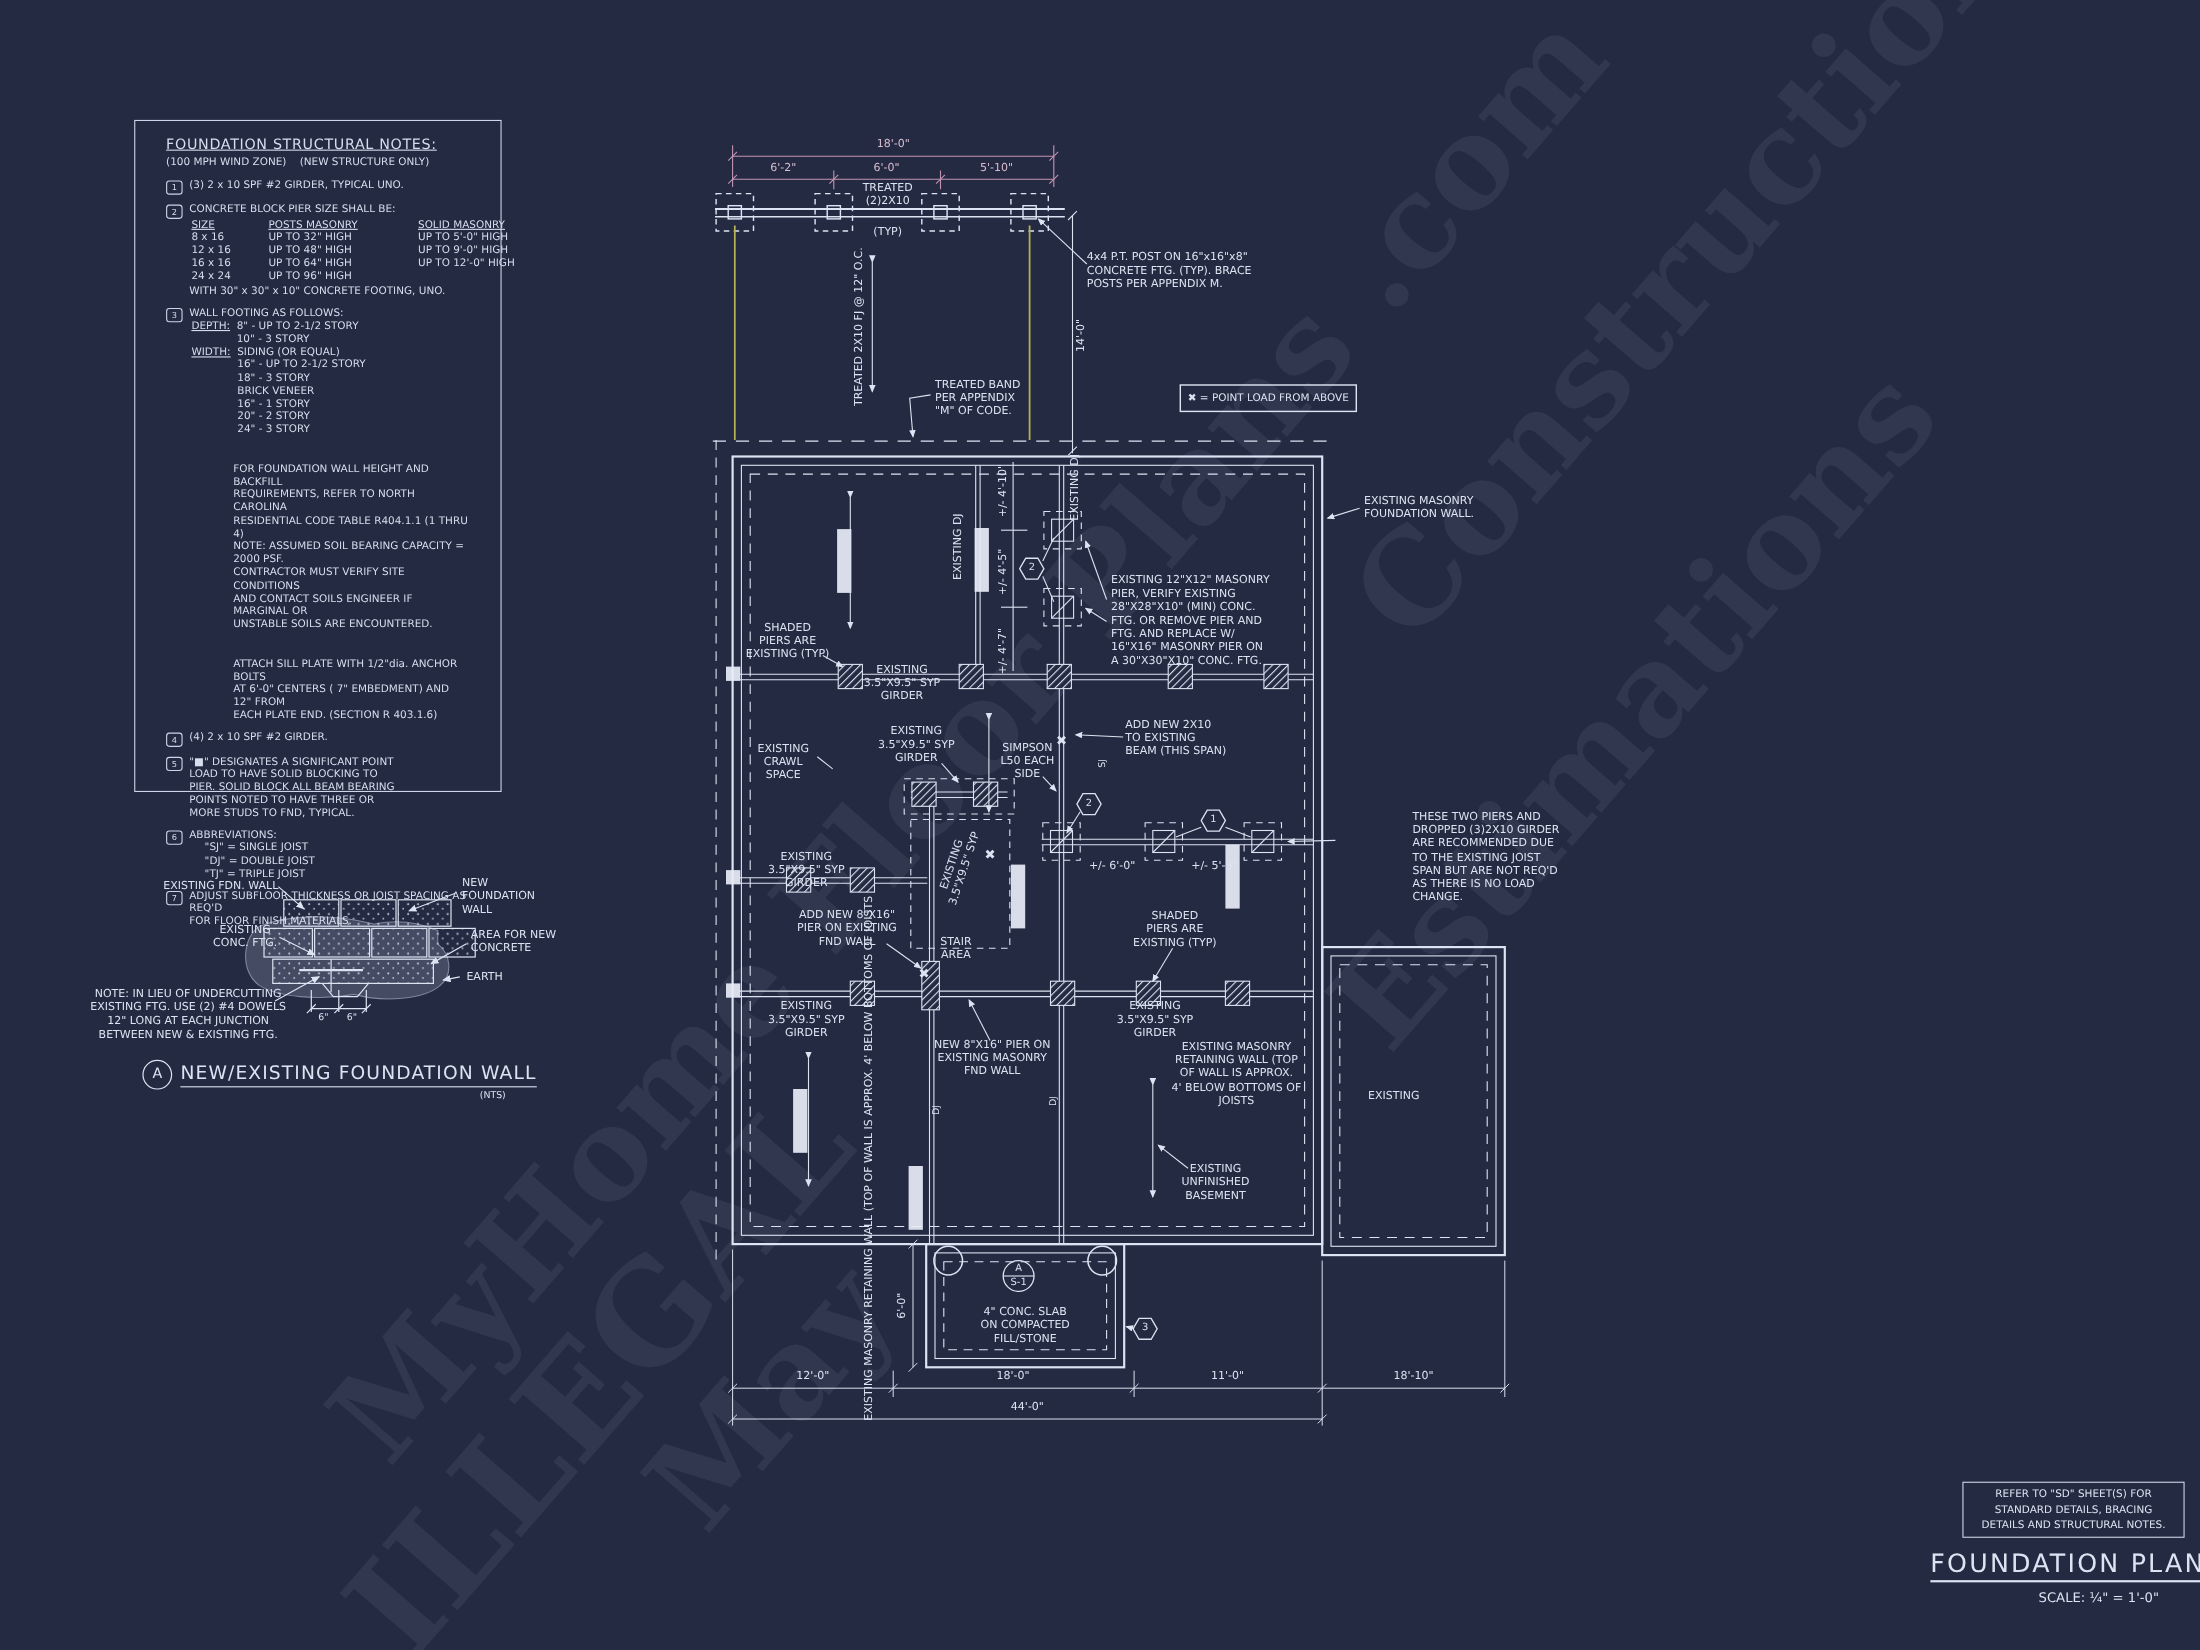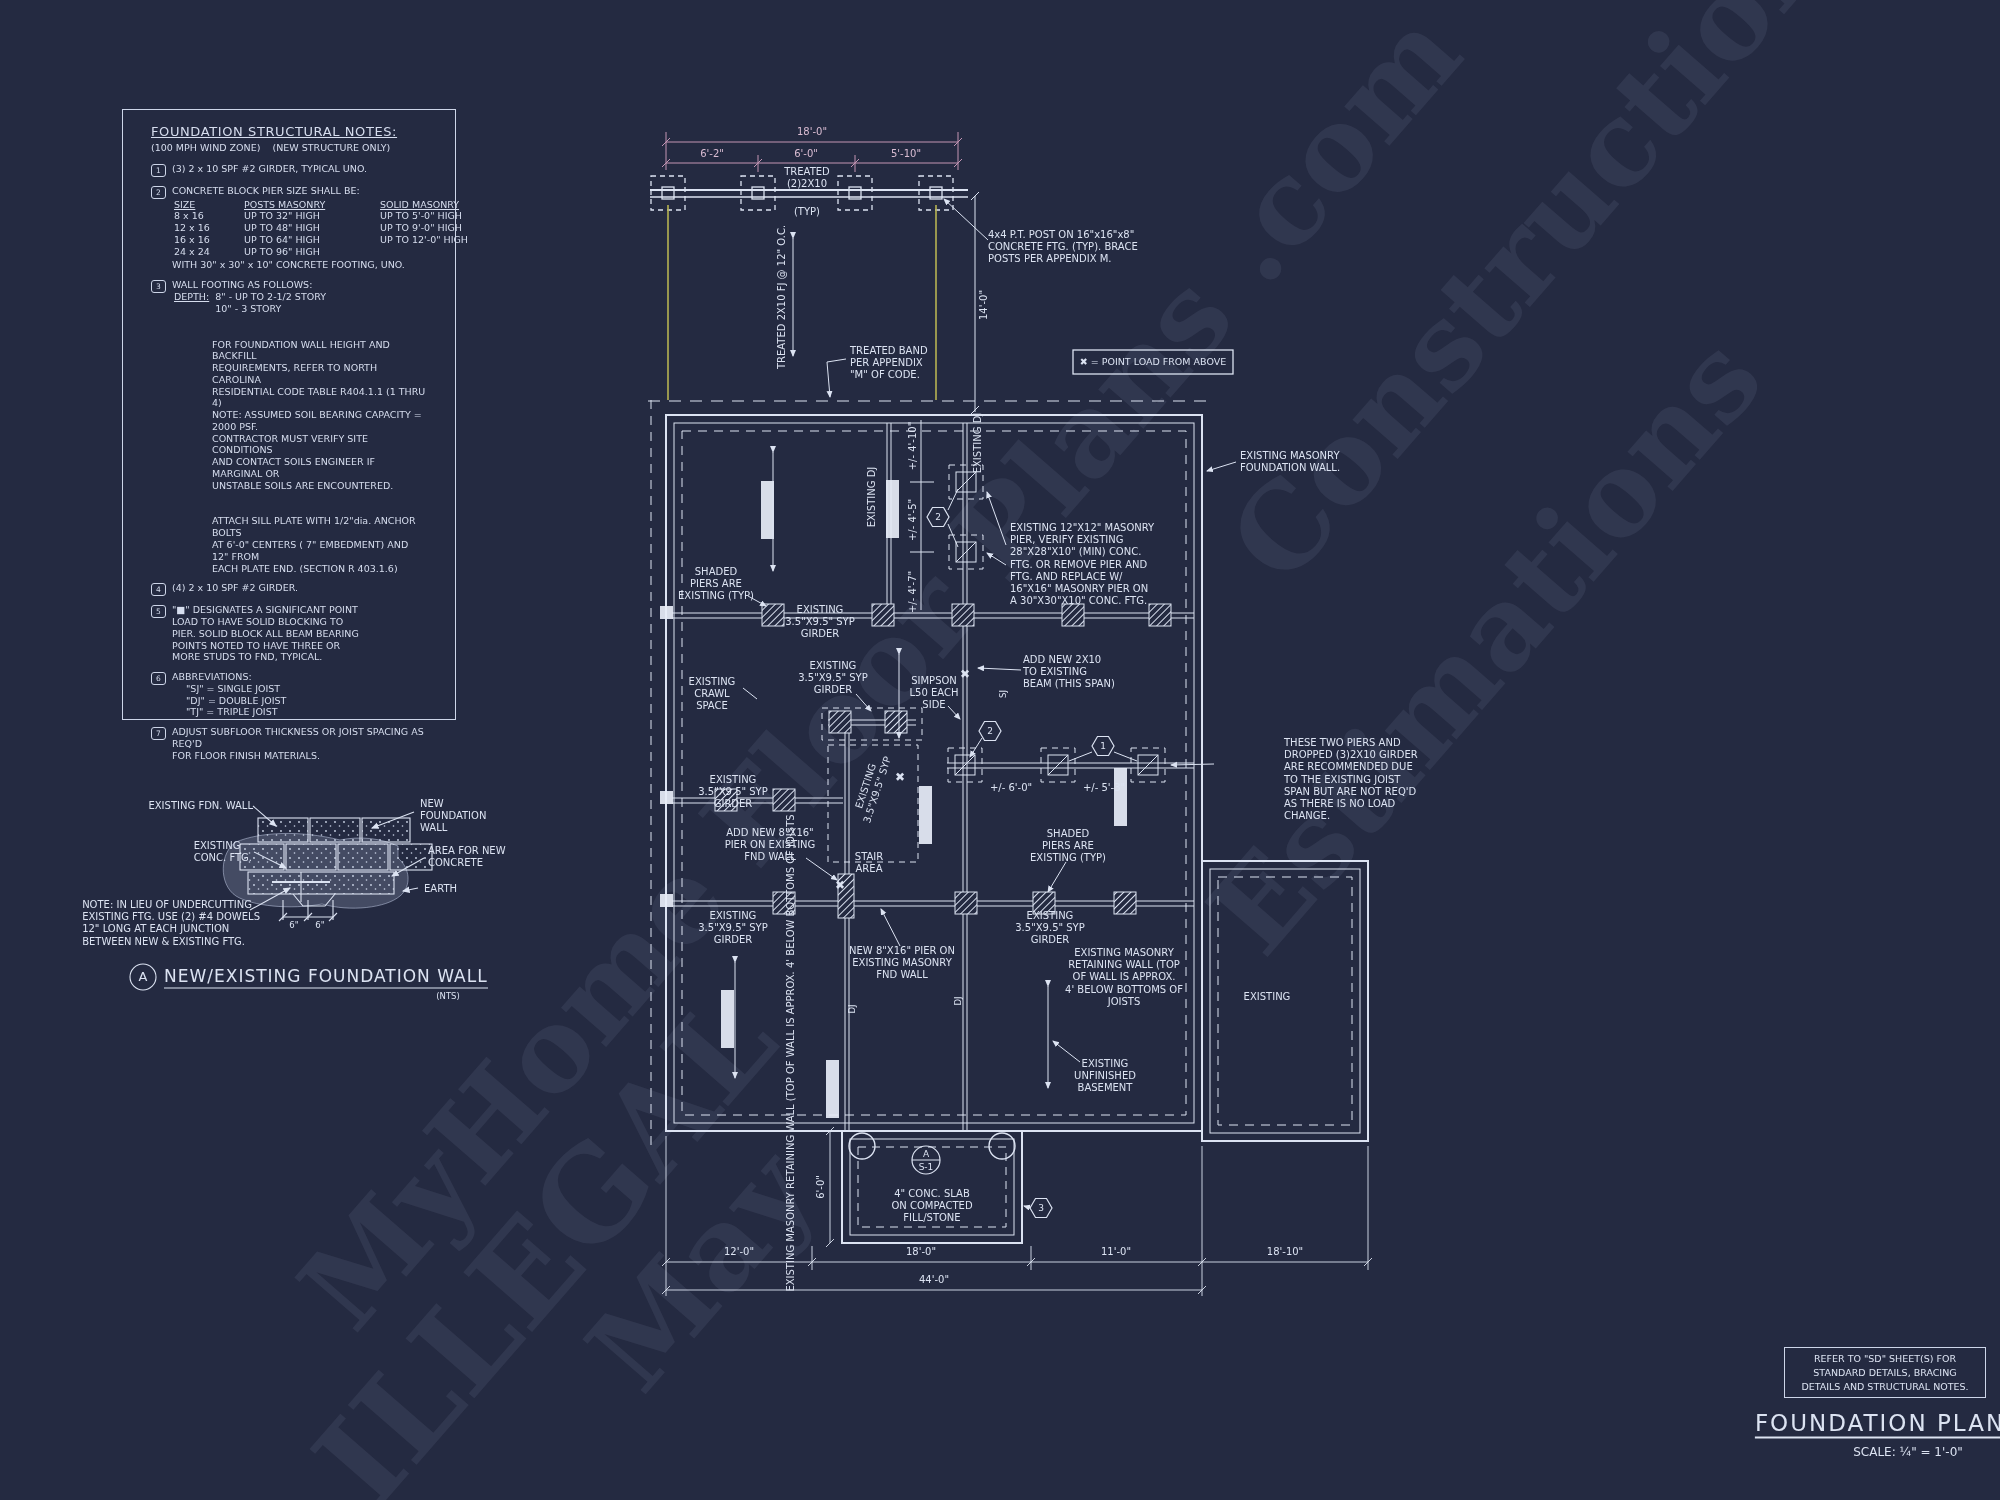--- a/index.html
+++ b/index.html
@@ -11,21 +11,21 @@
          font-family:"DejaVu Sans",sans-serif;color:var(--ink);}
   
   .wm{position:absolute;font-family:"DejaVu Serif",serif;color:var(--wm);white-space:nowrap;
       transform:translate(-50%,-50%) rotate(-49deg);z-index:1;font-weight:700;}
   
   svg.lines{position:absolute;left:0;top:0;z-index:2;}
   
   .lbl{position:absolute;z-index:3;color:var(--ink);font-size:10px;line-height:1.22;
        text-align:center;transform:translate(-50%,-50%);white-space:pre-line;}
   .l{text-align:left;transform:translate(0,-50%);}
-  .r{text-align:left;transform:translate(-100%,-50%);}
+  .r{text-align:center;transform:translate(-100%,-50%);}
   .rot{transform:translate(-50%,-50%) rotate(-90deg);white-space:nowrap;}
   .rot72{transform:translate(-50%,-50%) rotate(-72deg);white-space:pre-line;}
   .pink{color:#d9bcd2;}
   .small{font-size:8.5px;}
   .hexnum{font-size:9px;}
   
   .notes{position:absolute;left:122px;top:109px;width:334px;height:611px;z-index:3;
          border:1.5px solid var(--ink2);padding:14px 28px;box-sizing:border-box;
          font-size:9.5px;line-height:1.24;color:#d6ddee;}
   .notes-title{font-size:13px;letter-spacing:.6px;text-decoration:underline;margin-bottom:2px;}
@@ -334,20 +334,30 @@
     </div>
 
     <div class="note">
       <span class="chip">3</span>
       <div>
         <div class="nbody">WALL FOOTING AS FOLLOWS:</div>
         <div class="pair">
             <span class="sublab">DEPTH:</span>
             <span class="nbody">8" - UP TO 2-1/2 STORY
 10" - 3 STORY</span>
+          </div>
+        <div class="pair">
+            <span class="sublab">WIDTH:</span>
+            <span class="nbody">SIDING (OR EQUAL)
+16" - UP TO 2-1/2 STORY
+18" - 3 STORY
+BRICK VENEER
+16" - 1 STORY
+20" - 2 STORY
+24" - 3 STORY</span>
           </div>
         <div class="indent">FOR FOUNDATION WALL HEIGHT AND BACKFILL
 REQUIREMENTS, REFER TO NORTH CAROLINA
 RESIDENTIAL CODE TABLE R404.1.1 (1 THRU 4)
 NOTE: ASSUMED SOIL BEARING CAPACITY = 2000 PSF.
 CONTRACTOR MUST VERIFY SITE CONDITIONS
 AND CONTACT SOILS ENGINEER IF MARGINAL OR
 UNSTABLE SOILS ARE ENCOUNTERED.</div>
         <div class="indent">ATTACH SILL PLATE WITH 1/2"dia. ANCHOR BOLTS
 AT 6'-0" CENTERS ( 7" EMBEDMENT) AND 12" FROM

